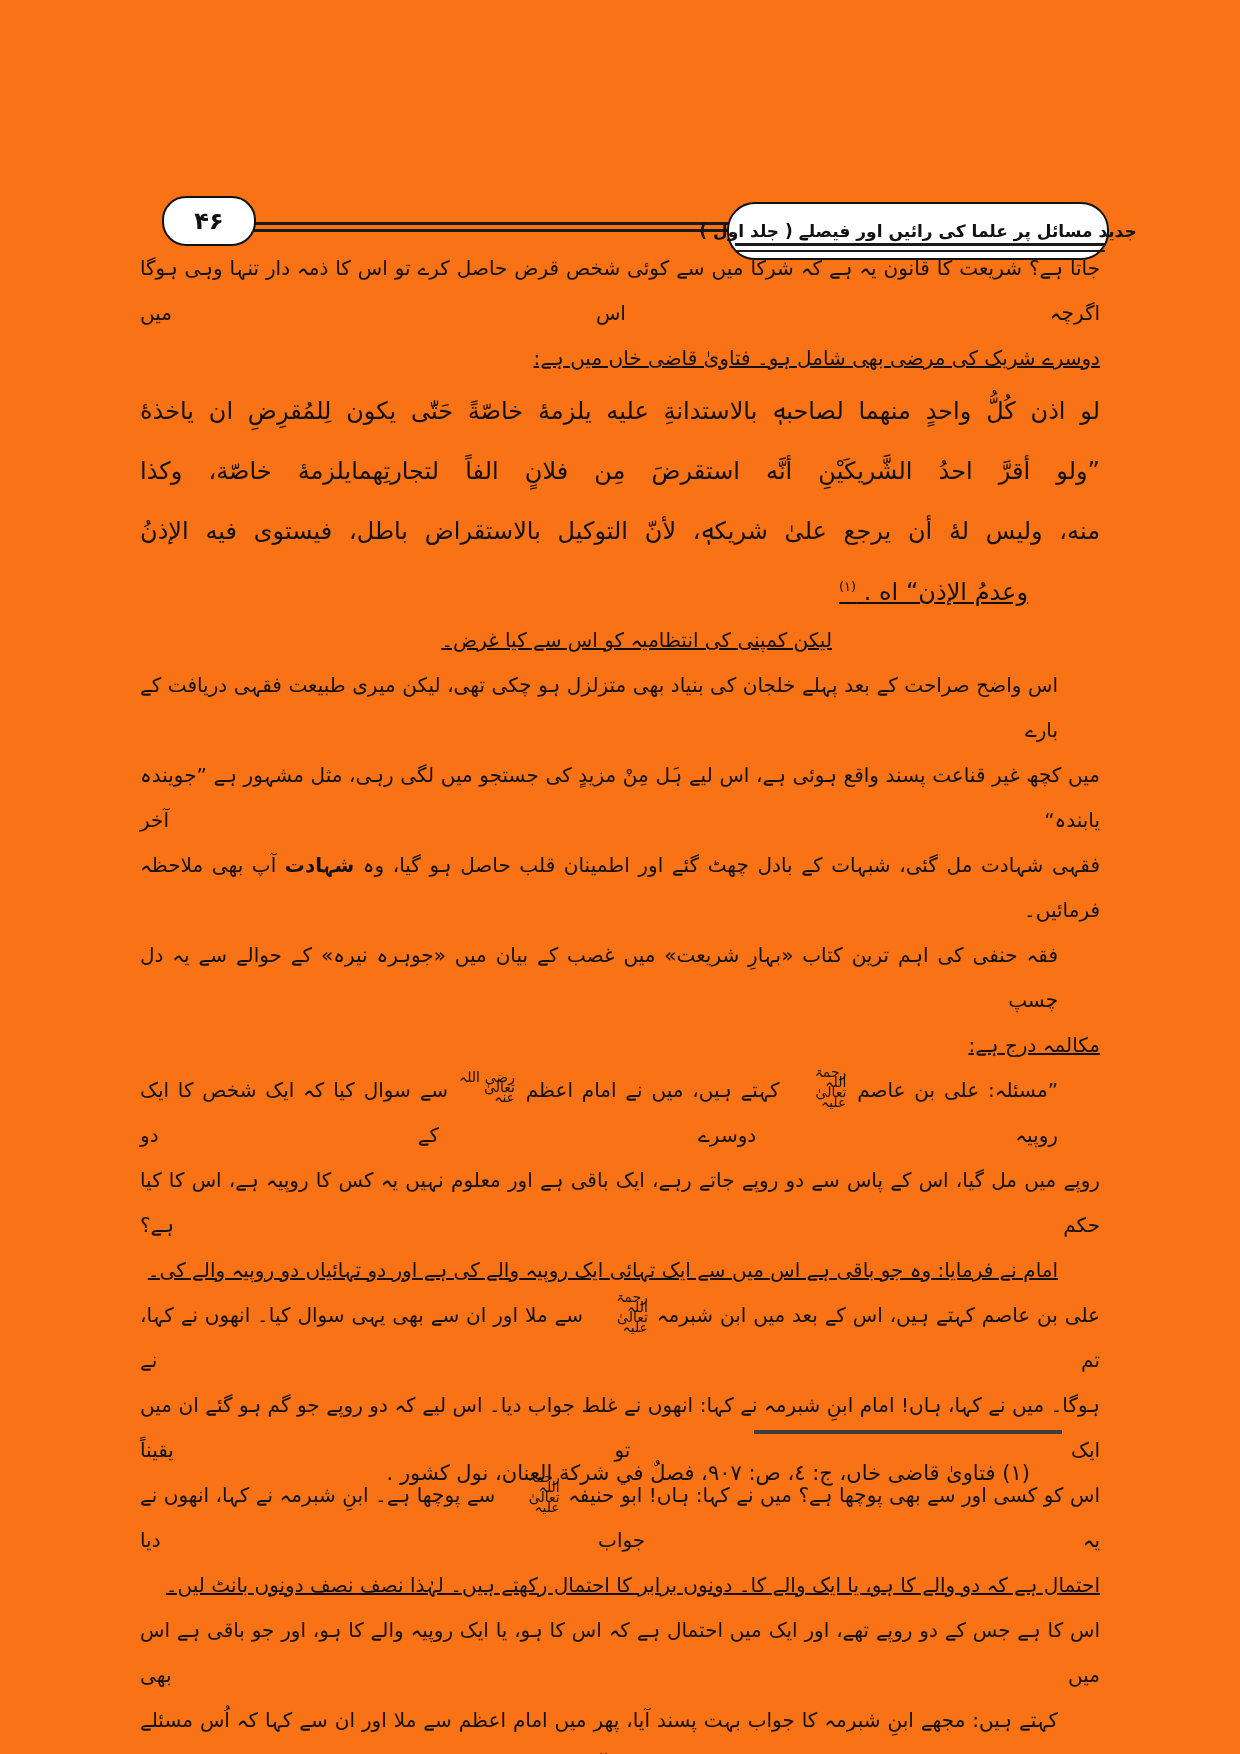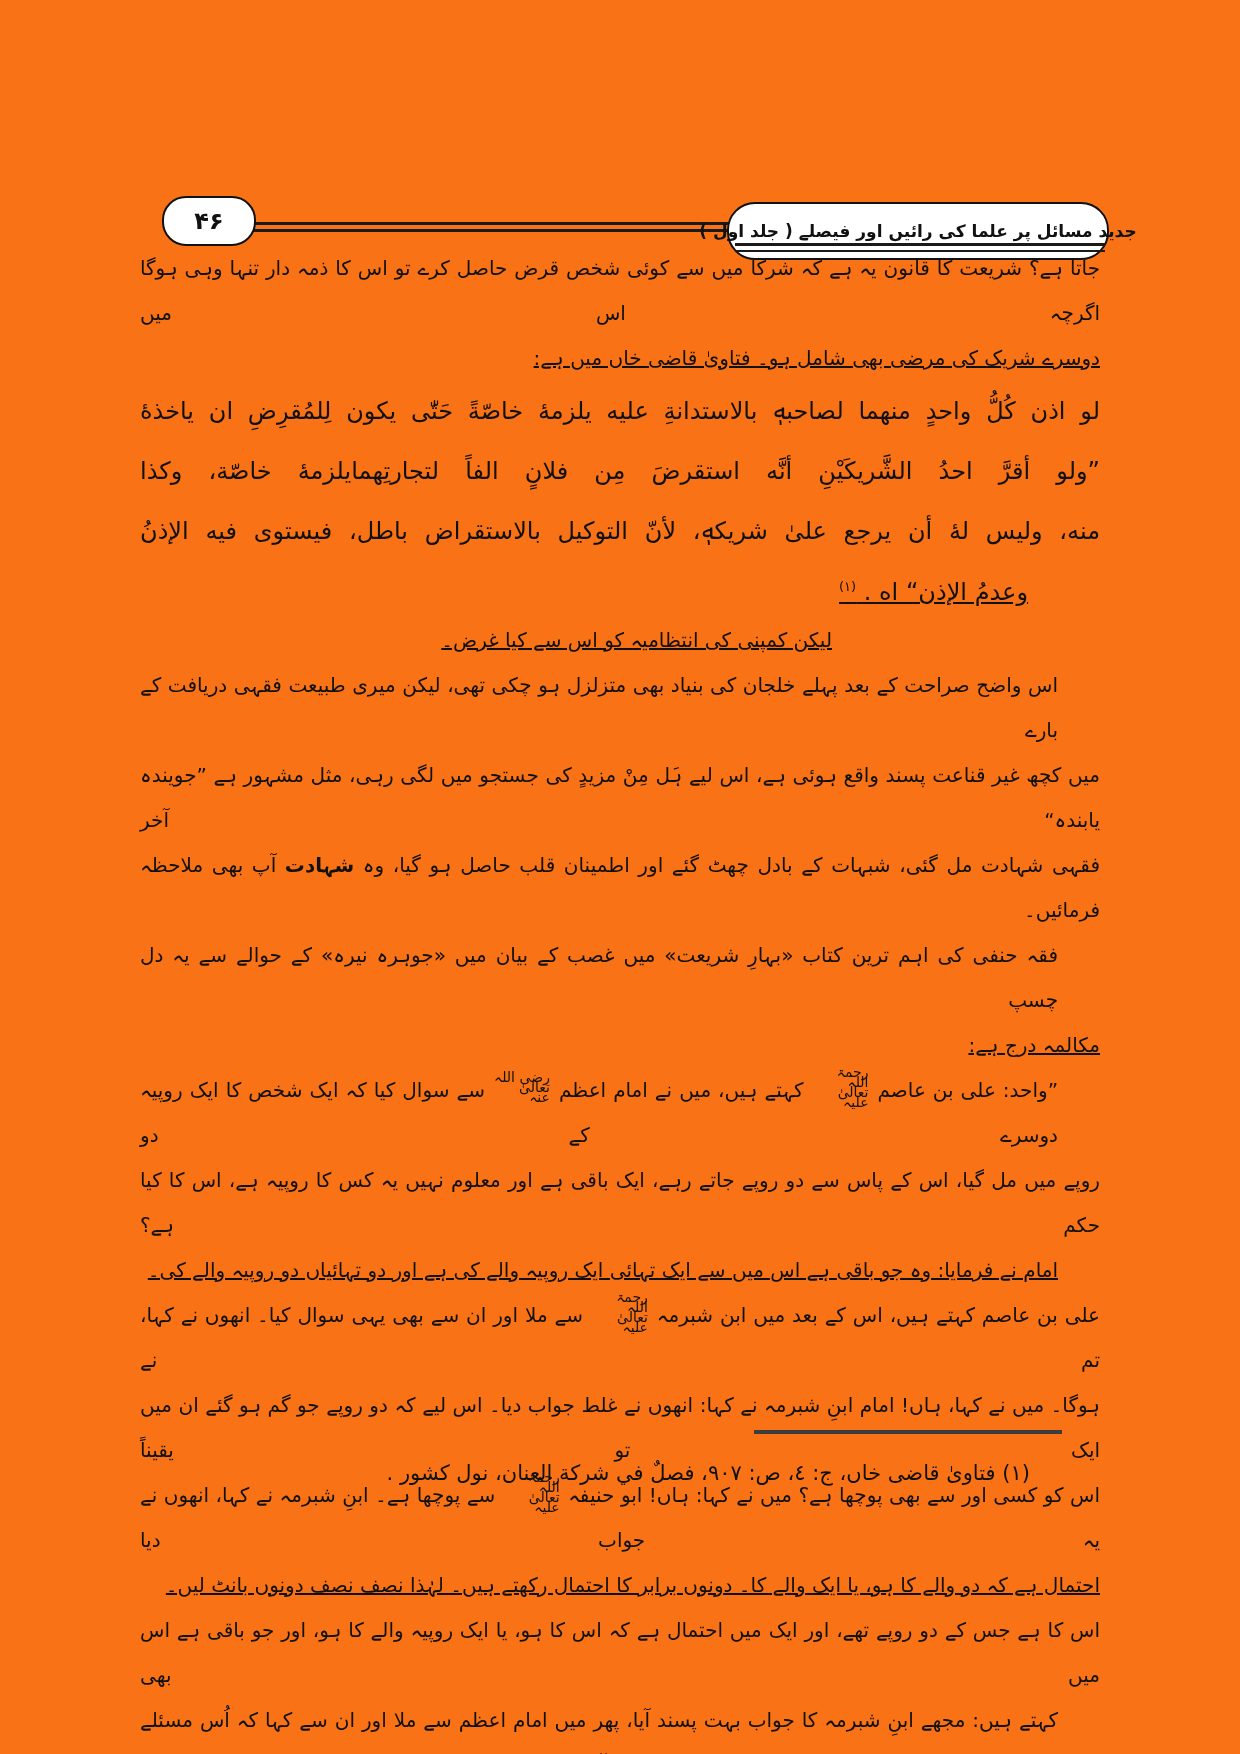--- a/index.html
+++ b/index.html
@@ -85,21 +85,21 @@
       <div class="line a just"><span>لو اذن كُلُّ واحدٍ منهما لصاحبهٖ بالاستدانةِ عليه يلزمهٔ خاصّةً حَتّٰى يكون لِلمُقرِضِ ان ياخذهٔ</span></div>
       <div class="line a just"><span>”ولو أقرَّ احدُ الشَّريكَيْنِ أنَّه استقرضَ مِن فلانٍ الفاً لتجارتِهمايلزمهٔ خاصّة، وكذا</span></div>
       <div class="line a just"><span>منه، وليس لهٔ أن يرجع علىٰ شريكهٖ، لأنّ التوكيل بالاستقراض باطل، فيستوى فيه الإذنُ</span></div>
       <div class="line a6 right ind-ah"><span>وعدمُ الإذن“ اه . </span><span class="sup">(١)</span></div>
       <div class="line u right ind-lekin"><span>لیکن کمپنی کی انتظامیہ کو اس سے کیا غرض۔</span></div>
       <div class="line u just ind"><span>اس واضح صراحت کے بعد پہلے خلجان کی بنیاد بھی متزلزل ہو چکی تھی، لیکن میری طبیعت فقہی دریافت کے بارے</span></div>
       <div class="line u just"><span>میں کچھ غیر قناعت پسند واقع ہوئی ہے، اس لیے ہَل مِنْ مزیدٍ کی جستجو میں لگی رہی، مثل مشہور ہے ”جویندہ یابندہ“ آخر</span></div>
       <div class="line u just"><span>فقہی شہادت مل گئی، شبہات کے بادل چھٹ گئے اور اطمینان قلب حاصل ہو گیا، وہ </span><span class="bold">شہادت</span><span> آپ بھی ملاحظہ فرمائیں۔</span></div>
       <div class="line u just ind"><span>فقہ حنفی کی اہم ترین کتاب «بہارِ شریعت» میں غصب کے بیان میں «جوہرہ نیرہ» کے حوالے سے یہ دل چسپ</span></div>
       <div class="line u right"><span>مکالمہ درج ہے:</span></div>
-      <div class="line u just ind"><span>”واحد: علی بن عاصم </span><span class="hon">رحمۃ اللہ تعالیٰ علیہ</span><span> کہتے ہیں، میں نے امام اعظم </span><span class="hon">رضی اللہ تعالیٰ عنہ</span><span> سے سوال کیا کہ ایک شخص کا ایک روپیہ دوسرے کے دو</span></div>
+      <div class="line u just ind"><span>”مسئلہ: علی بن عاصم </span><span class="hon">رحمۃ اللہ تعالیٰ علیہ</span><span> کہتے ہیں، میں نے امام اعظم </span><span class="hon">رضی اللہ تعالیٰ عنہ</span><span> سے سوال کیا کہ ایک شخص کا ایک روپیہ دوسرے کے دو</span></div>
       <div class="line u just"><span>روپے میں مل گیا، اس کے پاس سے دو روپے جاتے رہے، ایک باقی ہے اور معلوم نہیں یہ کس کا روپیہ ہے، اس کا کیا حکم ہے؟</span></div>
       <div class="line u right ind"><span>امام نے فرمایا: وہ جو باقی ہے اس میں سے ایک تہائی ایک روپیہ والے کی ہے اور دو تہائیاں دو روپیہ والے کی۔</span></div>
       <div class="line u just"><span>علی بن عاصم کہتے ہیں، اس کے بعد میں ابن شبرمہ </span><span class="hon">رحمۃ اللہ تعالیٰ علیہ</span><span> سے ملا اور ان سے بھی یہی سوال کیا۔ انھوں نے کہا، تم نے</span></div>
       <div class="line u just"><span>ہوگا۔ میں نے کہا، ہاں! امام ابنِ شبرمہ نے کہا: انھوں نے غلط جواب دیا۔ اس لیے کہ دو روپے جو گم ہو گئے ان میں ایک تو یقیناً</span></div>
       <div class="line u just"><span>اس کو کسی اور سے بھی پوچھا ہے؟ میں نے کہا: ہاں! ابو حنیفہ </span><span class="hon">رحمۃ اللہ تعالیٰ علیہ</span><span> سے پوچھا ہے۔ ابنِ شبرمہ نے کہا، انھوں نے یہ جواب دیا</span></div>
       <div class="line u right"><span>احتمال ہے کہ دو والے کا ہو، یا ایک والے کا۔ دونوں برابر کا احتمال رکھتے ہیں۔ لہٰذا نصف نصف دونوں بانٹ لیں۔</span></div>
       <div class="line u just"><span>اس کا ہے جس کے دو روپے تھے، اور ایک میں احتمال ہے کہ اس کا ہو، یا ایک روپیہ والے کا ہو، اور جو باقی ہے اس میں بھی</span></div>
       <div class="line u just ind"><span>کہتے ہیں: مجھے ابنِ شبرمہ کا جواب بہت پسند آیا، پھر میں امام اعظم سے ملا اور ان سے کہا کہ اُس مسئلے میں آپ کے</span></div>
     </main>
 

